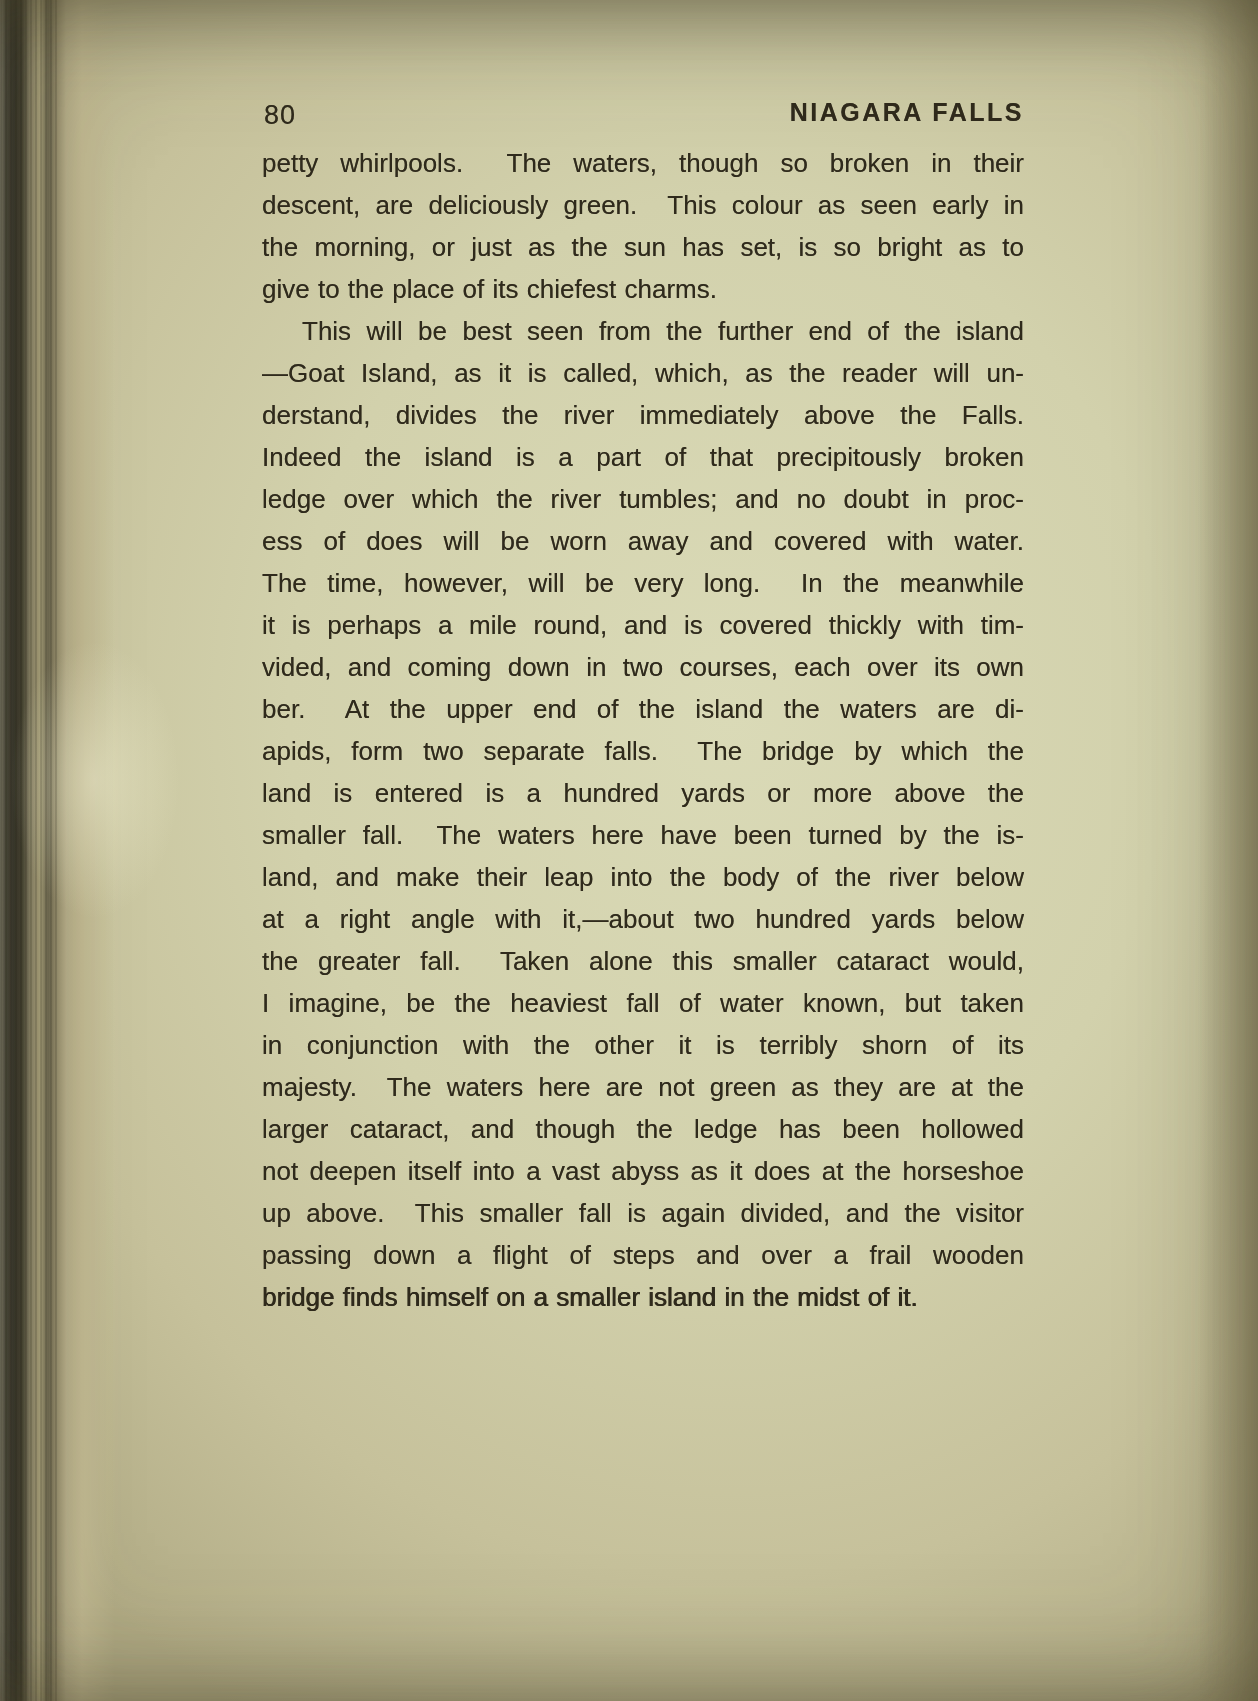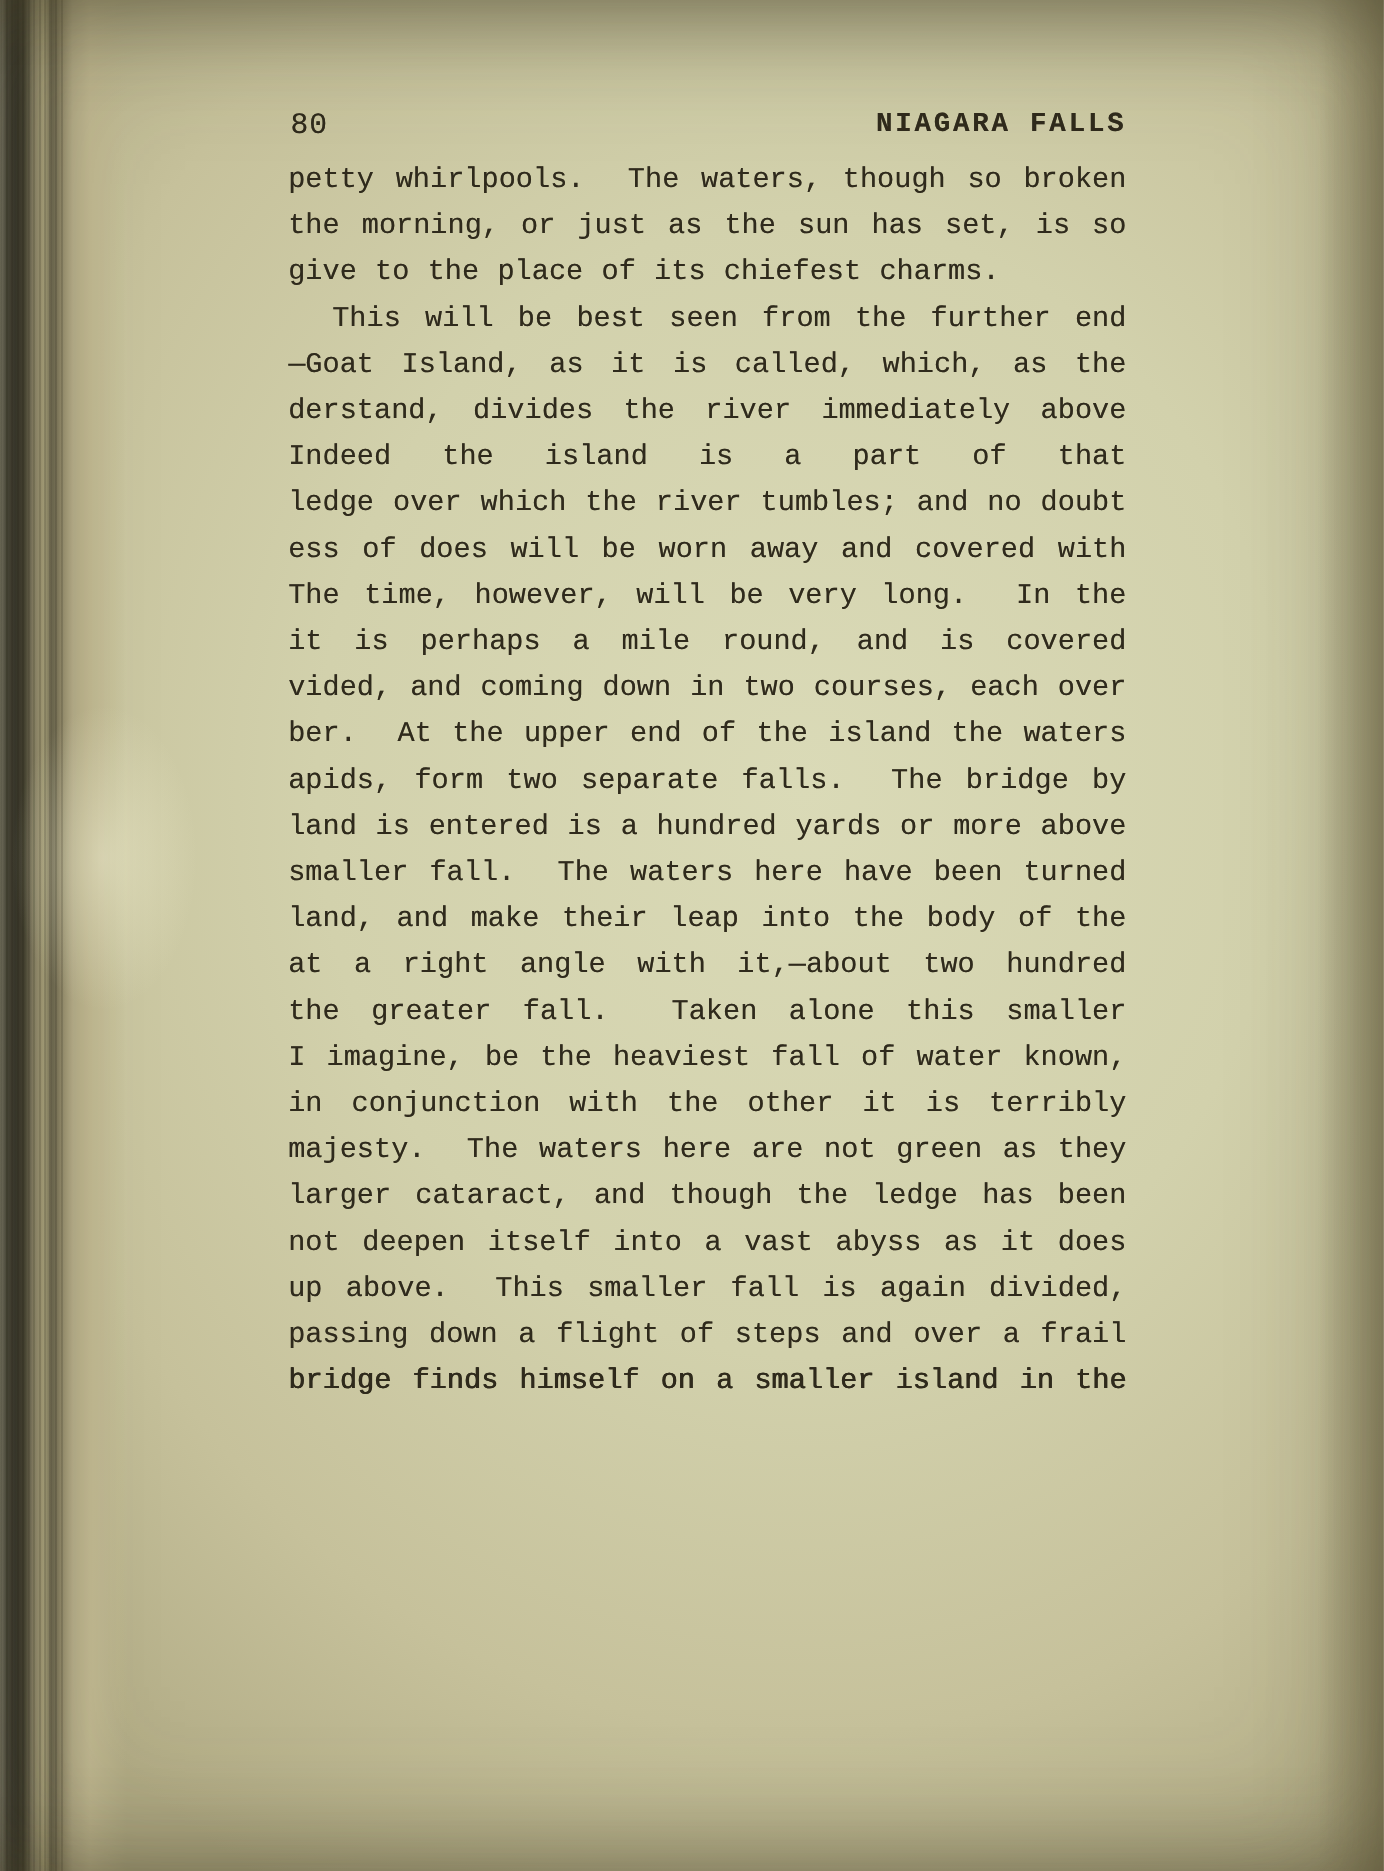--- a/index.html
+++ b/index.html
@@ -5,21 +5,21 @@
   html, body { margin: 0; padding: 0; }
 
   .scan {
     position: relative;
     width: 1258px;
     height: 1701px;
     overflow: hidden;
     background:
       radial-gradient(ellipse 980px 1150px at 58% 42%,
         #dadab7 0%, #d2d1ac 45%, #c6c19b 75%, #b2ac86 100%);
-    font-family: Liberation Mono, monospace;
+    font-family: Liberation Sans, sans-serif;
   }
 
   
   .binding {
     position: absolute;
     left: 0; top: 0; bottom: 0;
     width: 115px;
     background:
       linear-gradient(to right,
         #8b8a7a 0px, #4a493e 6px, #36352c 14px, #434132 22px,
@@ -115,36 +115,37 @@
 
     <div class="header-row">
       <span class="pagenum">80</span>
       <span class="running-head">NIAGARA FALLS</span>
     </div>
 
     <div class="body">
 
       <div>
         <div class="line">petty whirlpools.  The waters, though so broken in their</div>
+        <div class="line">descent, are deliciously green.  This colour as seen early in</div>
         <div class="line">the morning, or just as the sun has set, is so bright as to</div>
         <div class="line para-end">give to the place of its chiefest charms.</div>
       </div>
 
       <div>
         <div class="line indent">This will be best seen from the further end of the island</div>
         <div class="line">—Goat Island, as it is called, which, as the reader will un-</div>
         <div class="line">derstand, divides the river immediately above the Falls.</div>
         <div class="line">Indeed the island is a part of that precipitously broken</div>
         <div class="line">ledge over which the river tumbles; and no doubt in proc-</div>
         <div class="line">ess of does will be worn away and covered with water.</div>
         <div class="line">The time, however, will be very long.  In the meanwhile</div>
         <div class="line">it is perhaps a mile round, and is covered thickly with tim-</div>
         <div class="line">vided, and coming down in two courses, each over its own</div>
         <div class="line">ber.  At the upper end of the island the waters are di-</div>
-        <div class="line">apids, form two separate falls.  The bridge by wooden the</div>
+        <div class="line">apids, form two separate falls.  The bridge by which the</div>
         <div class="line">land is entered is a hundred yards or more above the</div>
         <div class="line">smaller fall.  The waters here have been turned by the is-</div>
         <div class="line">land, and make their leap into the body of the river below</div>
         <div class="line">at a right angle with it,—about two hundred yards below</div>
         <div class="line">the greater fall.  Taken alone this smaller cataract would,</div>
         <div class="line">I imagine, be the heaviest fall of water known, but taken</div>
         <div class="line">in conjunction with the other it is terribly shorn of its</div>
         <div class="line">majesty.  The waters here are not green as they are at the</div>
         <div class="line">larger cataract, and though the ledge has been hollowed</div>
         <div class="line">not deepen itself into a vast abyss as it does at the horseshoe</div>

